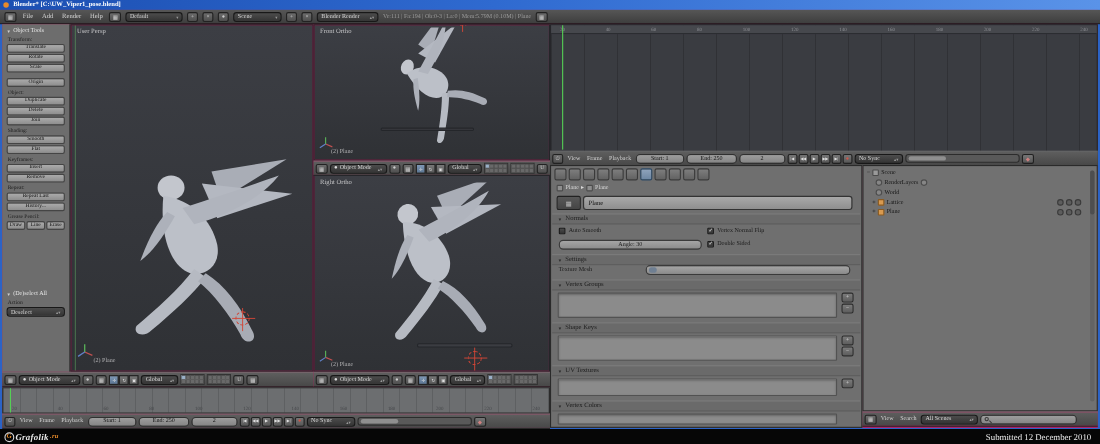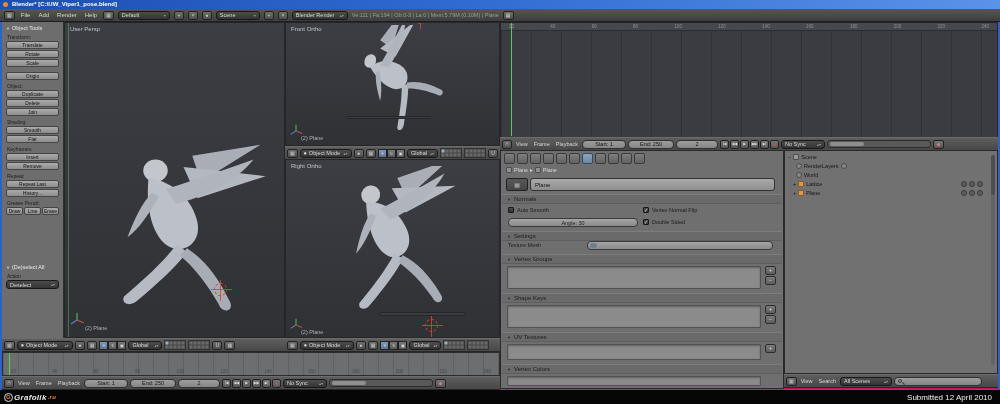--- a/index.html
+++ b/index.html
@@ -1,17 +1,17 @@
 <!DOCTYPE html>
 <html><head>
 <meta charset="utf-8">
 <style>
   html,body{margin:0;padding:0;background:#000;}
   #app{position:relative;width:1000px;height:404px;background:#be185d;overflow:hidden;
-       font-family:Liberation Sans, sans-serif;-webkit-font-smoothing:antialiased;}
+       font-family:Liberation Serif, serif;-webkit-font-smoothing:antialiased;}
   *{box-sizing:border-box;}
   .a{position:absolute;}
 
   
   #titlebar{left:0;top:0;width:1000px;height:9px;color:#fff;font-size:6px;line-height:9px;
     padding-left:12px;font-weight:bold;background:linear-gradient(90deg,#1c4fb2 0%,#2f6ad0 45%,#5a93e8 100%);}
   #titleicon{left:3px;top:2px;width:5px;height:5px;border-radius:50%;background:#e88a2b;}
   #infobar{left:0;top:9px;width:1000px;height:13px;display:flex;align-items:center;gap:4px;
     padding:0 4px;font-size:6px;color:#d8d8d8;background:linear-gradient(#565656,#3e3e3e);
     border-bottom:1px solid #1f1f1f;white-space:nowrap;}
@@ -625,16 +625,16 @@
         <span class="mag"></span>
       </span>
   </div>
 
   <div class="a" id="footer">
     <span class="logo">
       <span class="lcirc">G</span>
       <span>Grafolik</span>
       <span class="ltld">.ru</span>
     </span>
-    <span class="submitted">Submitted 12 April 2010</span>
+    <span class="submitted">Submitted 12 December 2010</span>
   </div>
 
 </div>
 
 </body></html>

